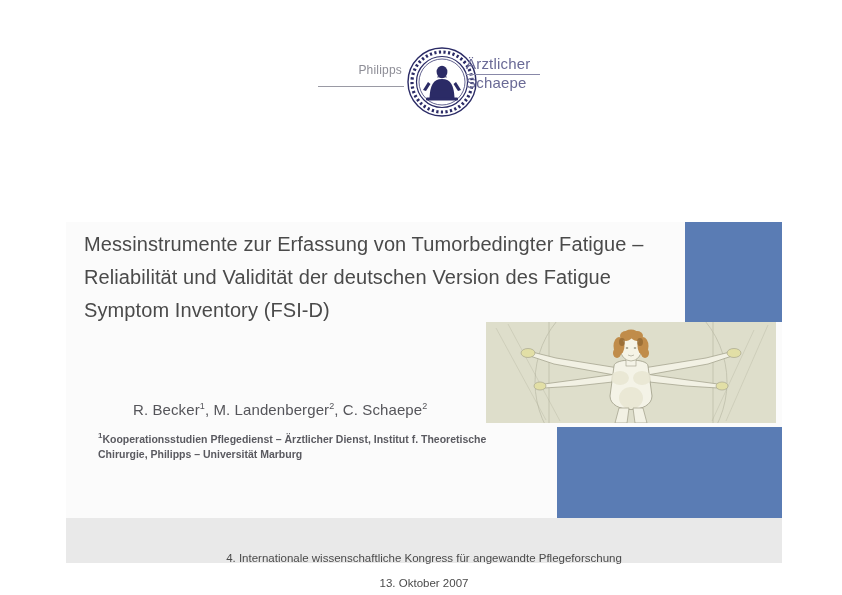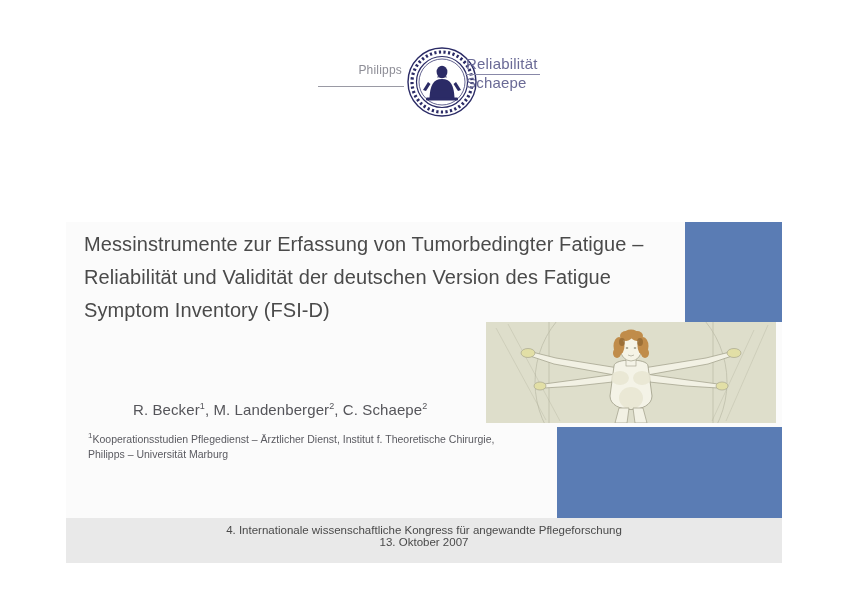--- a/index.html
+++ b/index.html
@@ -142,34 +142,34 @@
   
   #affiliations {
     position: absolute;
     left: 88px;
     top: 428px;
     width: 440px;
     font-size: 10.5px;
     line-height: 15px;
     color: #5a5a60;
   }
-  #affiliations p { margin: 0 0 4px 0; }
+  #affiliations p { margin: 0 0 4px 10px; font-weight: bold; }
   #affiliations sup { font-size: 8px; vertical-align: super; }
 
   
   #footer {
     position: absolute;
     left: 66px;
     top: 524px;
     width: 716px;
     text-align: center;
     color: #4a4a4a;
   }
-  #footer .line1 { font-size: 11.5px; }
-  #footer .line2 { font-size: 11.5px; }
+  #footer .line1 { font-size: 11.5px; margin-top: 28px; }
+  #footer .line2 { font-size: 11.5px; margin-top: 13px; }
 </style>
 </head>
 <body>
 
 <div id="logo">
   <div class="word-left">Philipps</div>
   <div class="rule-left"></div>
 
   <div class="seal">
     <svg width="72" height="72" viewBox="0 0 72 72">
@@ -185,21 +185,21 @@
         <path d="M50 36 L55 44 L52 45 L47.5 38 Z"></path>
       </g>
       <g fill="none" stroke="#2b2b66" stroke-width="0.7">
         <path d="M31 31 L41 31"></path>
         <path d="M30 44 L42 44"></path>
       </g>
     </svg>
   </div>
 
   <div class="word-right">
-    <div>Reliabilität</div>
+    <div>Ärztlicher</div>
     <div>Schaepe</div>
   </div>
   <div class="rule-right"></div>
 </div>
 
 <div id="panel"></div>
 <div id="panel-footerband"></div>
 
 <div class="blue-block" id="blue-top"></div>
 <div class="blue-block" id="blue-bottom"></div>

